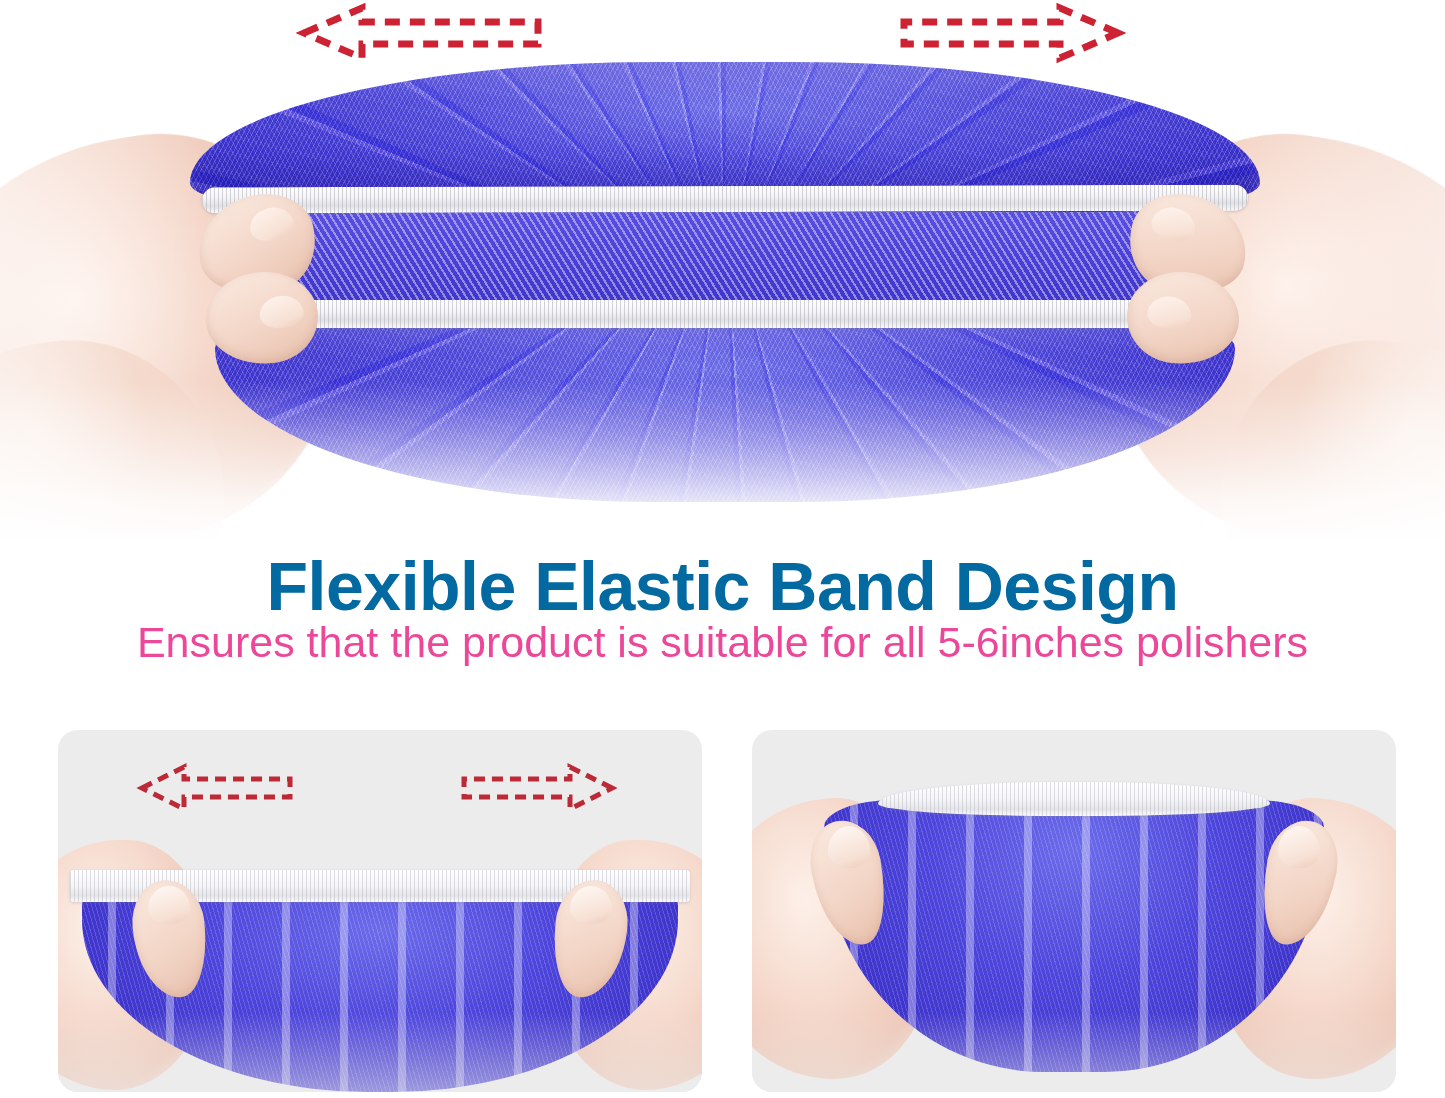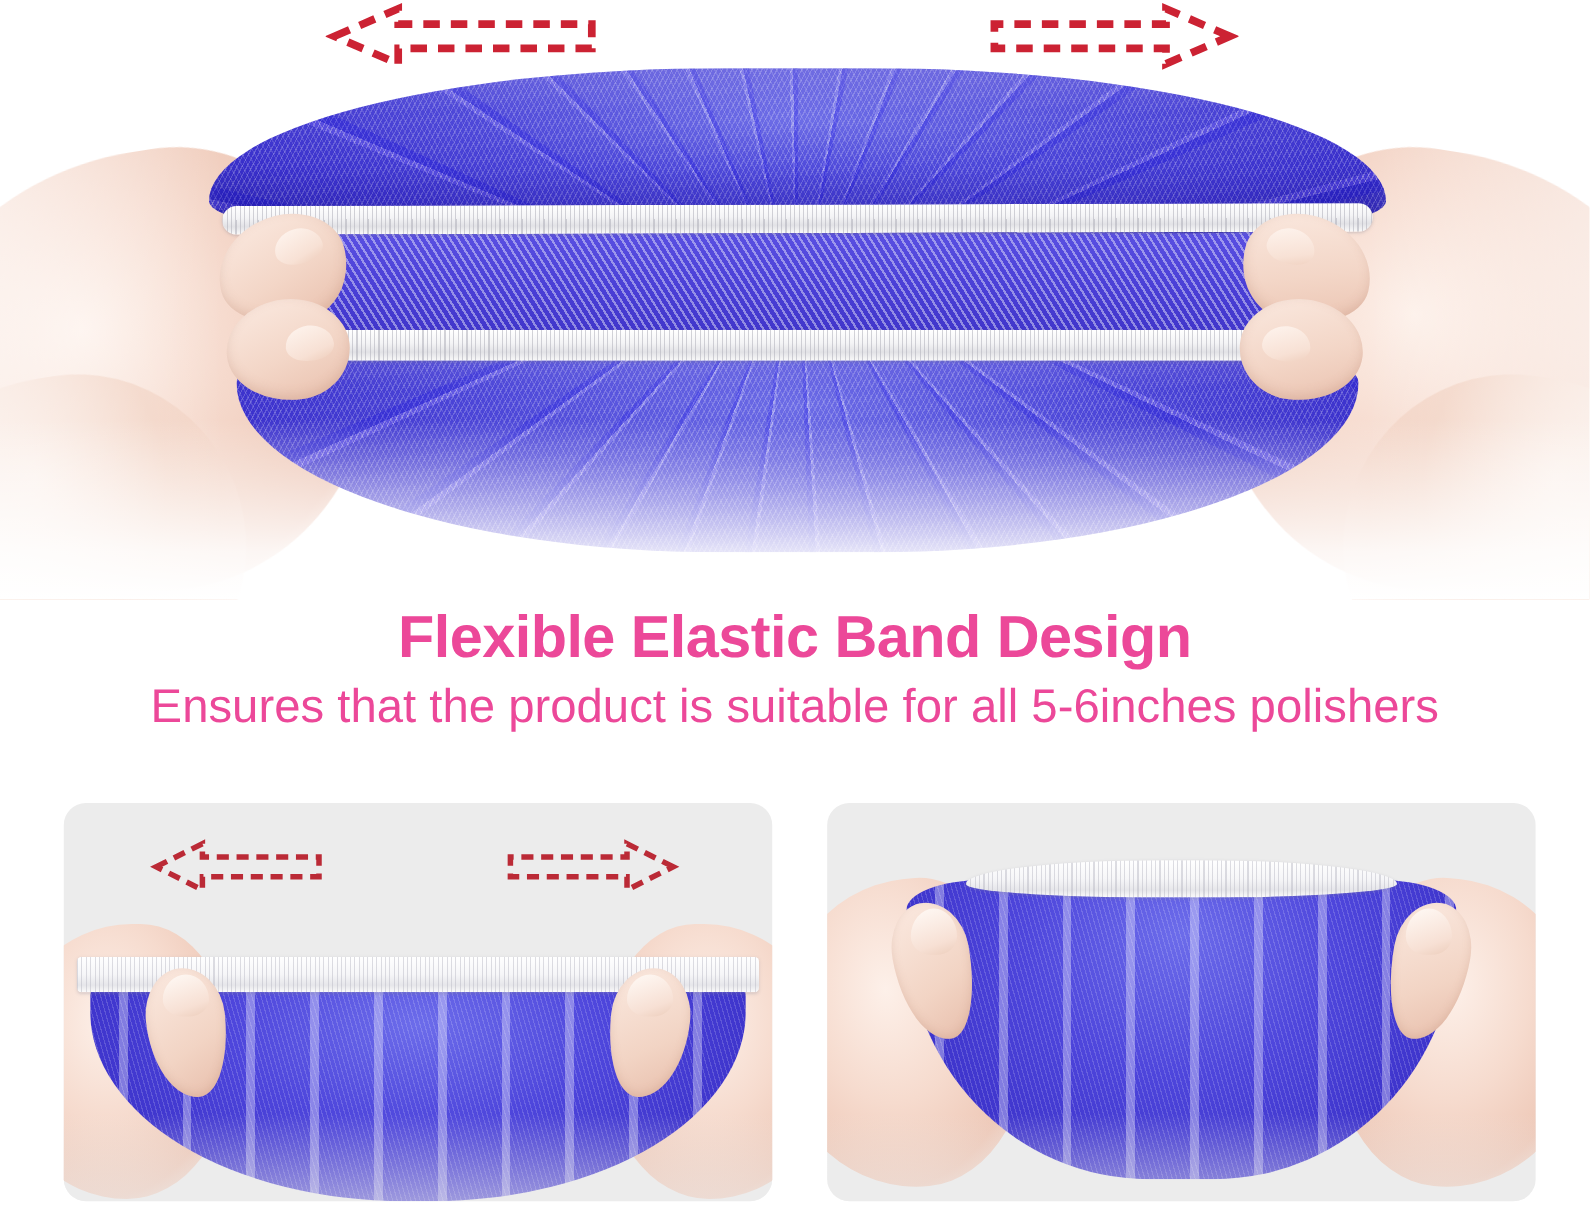--- a/index.html
+++ b/index.html
@@ -228,24 +228,24 @@
       linear-gradient(90deg, rgba(255,255,255,0.55) 0%, rgba(255,255,255,0) 14%,
                       rgba(255,255,255,0) 86%, rgba(255,255,255,0.55) 100%);
   }
 
   
   #headline {
     position: absolute;
     left: 0; top: 552px;
     width: 1445px;
     text-align: center;
-    font-size: 54px;
+    font-size: 68px;
     font-weight: bold;
     letter-spacing: -0.5px;
-    color: #ec4899;
+    color: #0369a1;
     line-height: 1;
     white-space: nowrap;
     font-family: "Liberation Sans", sans-serif;
   }
   #subheadline {
     position: absolute;
     left: 0; top: 620px;
     width: 1445px;
     text-align: center;
     font-size: 43px;

